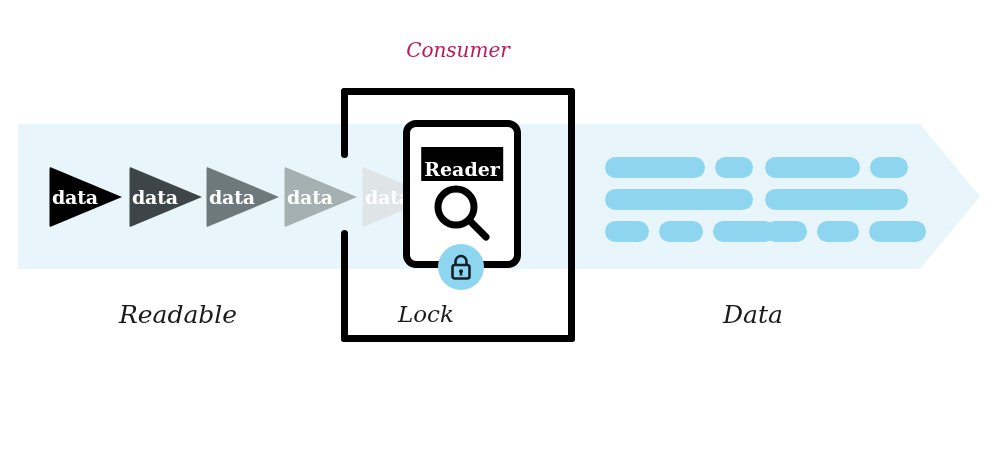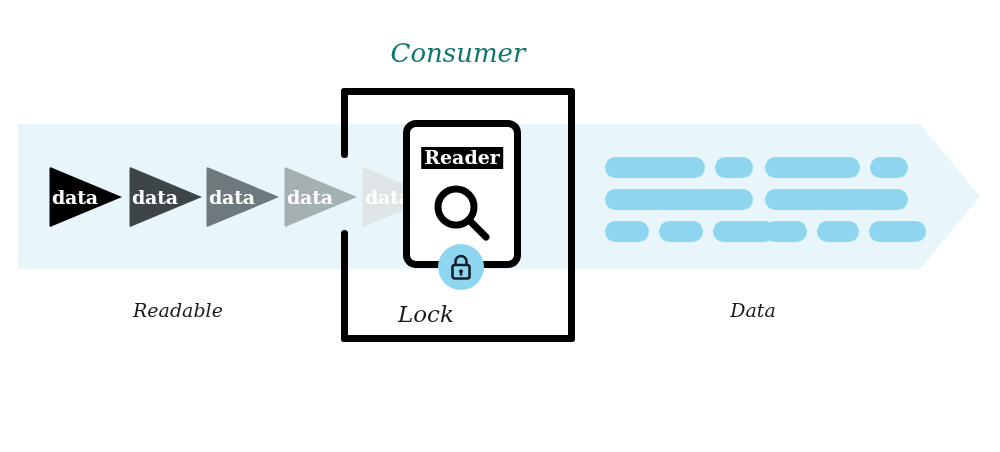--- a/index.html
+++ b/index.html
@@ -65,22 +65,22 @@
     height: 254px;
   }
   .consumer-title {
     position: absolute;
     left: 0;
     top: -50px;
     width: 234px;
     text-align: center;
     font-family: "DejaVu Serif", serif;
     font-style: italic;
-    font-size: 26px;
-    color: #0f766e;
+    font-size: 20px;
+    color: #be185d;
   }
   .bracket-seg {
     position: absolute;
     background: #000000;
   }
   .bracket-top {
     left: 0;
     top: 0;
     width: 234px;
     height: 7px;
@@ -131,21 +131,21 @@
     position: absolute;
     left: 50%;
     transform: translateX(-50%);
     top: 20px;
     background: #000000;
     color: #ffffff;
     font-family: "DejaVu Serif", serif;
     font-weight: bold;
     font-size: 19px;
     line-height: 1.02;
-    padding: 1px 3px 2px 3px;
+    padding: 13px 3px 2px 3px;
     white-space: nowrap;
   }
   .magnifier {
     position: absolute;
     left: 50%;
     transform: translateX(-50%);
     top: 55px;
   }
 
   
@@ -187,21 +187,21 @@
     border-radius: 11px;
     background: #8ed5f0;
   }
 
   
   .caption {
     position: absolute;
     text-align: center;
     font-family: "DejaVu Serif", serif;
     font-style: italic;
-    font-size: 19px;
+    font-size: 25px;
     line-height: 1.32;
     color: #1b1b1b;
   }
   .caption-readable { left: 78px; top: 298px; width: 200px; }
   .caption-processed { left: 653px; top: 298px; width: 200px; }
 </style>
 </head>
 <body>
 
 <div id="stage">

